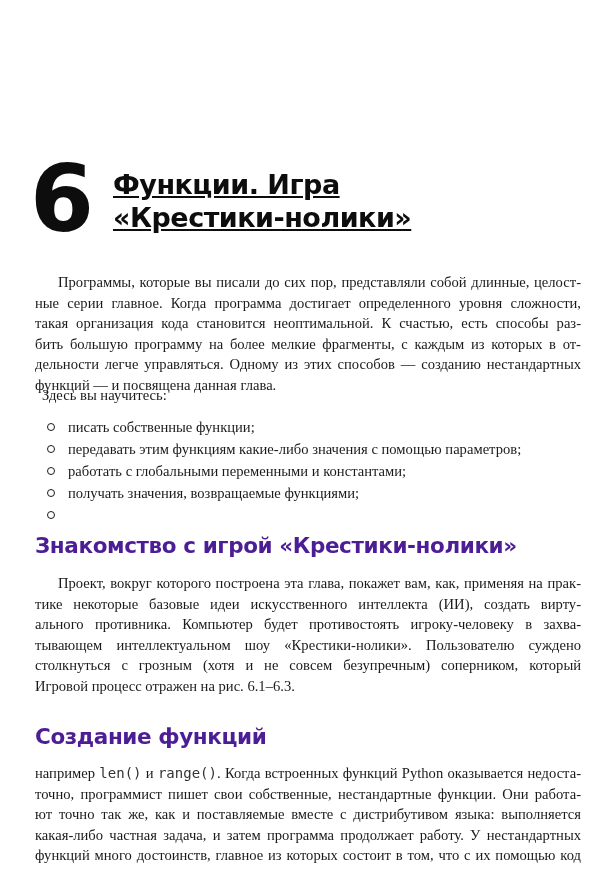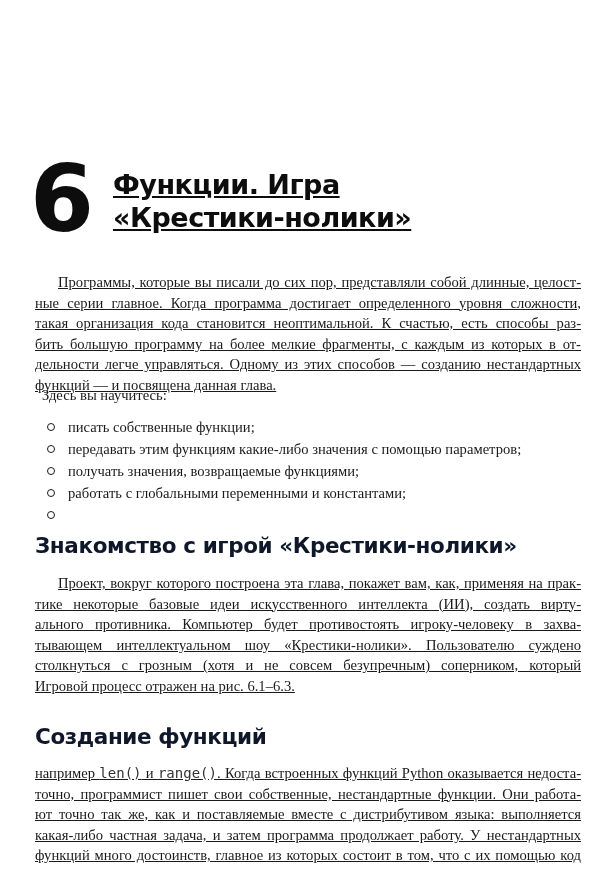--- a/index.html
+++ b/index.html
@@ -16,33 +16,33 @@
     position:absolute; left:113px; top:168px;
     font-family:"DejaVu Sans", sans-serif; font-weight:bold;
     font-size:27px; line-height:33px; color:#0d0d0d; letter-spacing:-0.5px;
   }
   .chapter-title div { white-space:nowrap;text-decoration:underline; }
   .body-text {
     font-family:"Liberation Serif", serif; font-size:14.6px; line-height:20.6px;
     text-align:justify; color:#1a1a1a;
   }
   .para { position:absolute; left:35px; width:546px; margin:0; }
-  .para .ln { display:block; white-space:nowrap; text-align:justify; text-align-last:justify; height:20.6px;text-decoration:underline; }
+  .para .ln { display:block; white-space:nowrap; text-align:justify; text-align-last:justify; height:20.6px; }
   .para .ln.last { text-align-last:left; }
   .para .ln.indent { padding-left:23px; }
   .lead { position:absolute; left:42px; top:385px; white-space:nowrap; }
   .bullets { position:absolute; left:35px; top:404px; margin:12px; padding:0; list-style:none; }
   .bullets li { height:22px; line-height:22px; white-space:nowrap; position:relative; padding-left:21px; }
   .bullet-icon {
     position:absolute; left:0; top:7px; width:6px; height:6px; border:1.6px solid #1a1a1a; border-radius:50%;
   }
   .section-h {
     position:absolute; left:35px;
     font-family:"DejaVu Sans", sans-serif; font-weight:bold; font-size:21.5px; line-height:26px;
-    color:#0f172a; white-space:nowrap; letter-spacing:-0.4px;
+    color:#4c1d95; white-space:nowrap; letter-spacing:-0.4px;
   }
   .code { font-family:"DejaVu Sans Mono", monospace; font-size:14px; color:#333; }
 </style>
 </head>
 <body>
 
 <div class="chapter-num">6</div>
 <div class="chapter-title">
   <div>Функции. Игра</div>
   <div>«Крестики-нолики»</div>
@@ -55,22 +55,22 @@
   <span class="ln">бить большую программу на более мелкие фрагменты, с каждым из которых в от-</span>
   <span class="ln">дельности легче управляться. Одному из этих способов — созданию нестандартных</span>
   <span class="ln last">функций — и посвящена данная глава.</span>
 </div>
 
 <div class="lead body-text">Здесь вы научитесь:</div>
 
 <ul class="bullets body-text">
   <li><span class="bullet-icon"></span><span>писать собственные функции;</span></li>
   <li><span class="bullet-icon"></span><span>передавать этим функциям какие-либо значения с помощью параметров;</span></li>
+  <li><span class="bullet-icon"></span><span>работать с глобальными переменными и константами;</span></li>
   <li><span class="bullet-icon"></span><span>получать значения, возвращаемые функциями;</span></li>
-  <li><span class="bullet-icon"></span><span>работать с глобальными переменными и константами;</span></li>
   <li><span class="bullet-icon"></span></li>
 </ul>
 
 <div class="section-h" style="top:533px;">Знакомство с игрой «Крестики-нолики»</div>
 
 <div class="para body-text" style="top:573px;">
   <span class="ln indent">Проект, вокруг которого построена эта глава, покажет вам, как, применяя на прак-</span>
   <span class="ln">тике некоторые базовые идеи искусственного интеллекта (ИИ), создать вирту-</span>
   <span class="ln">ального противника. Компьютер будет противостоять игроку-человеку в захва-</span>
   <span class="ln">тывающем интеллектуальном шоу «Крестики-нолики». Пользователю суждено</span>

